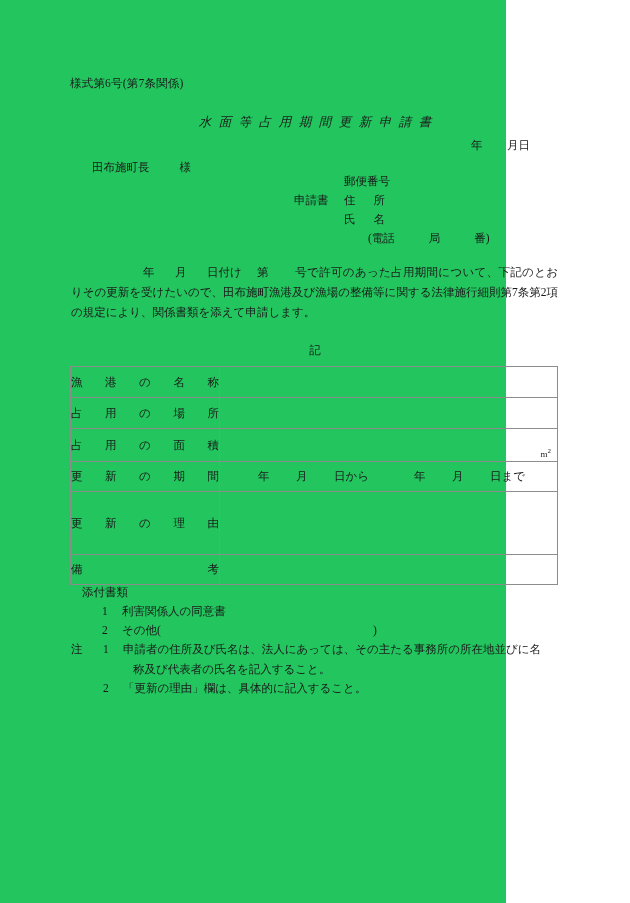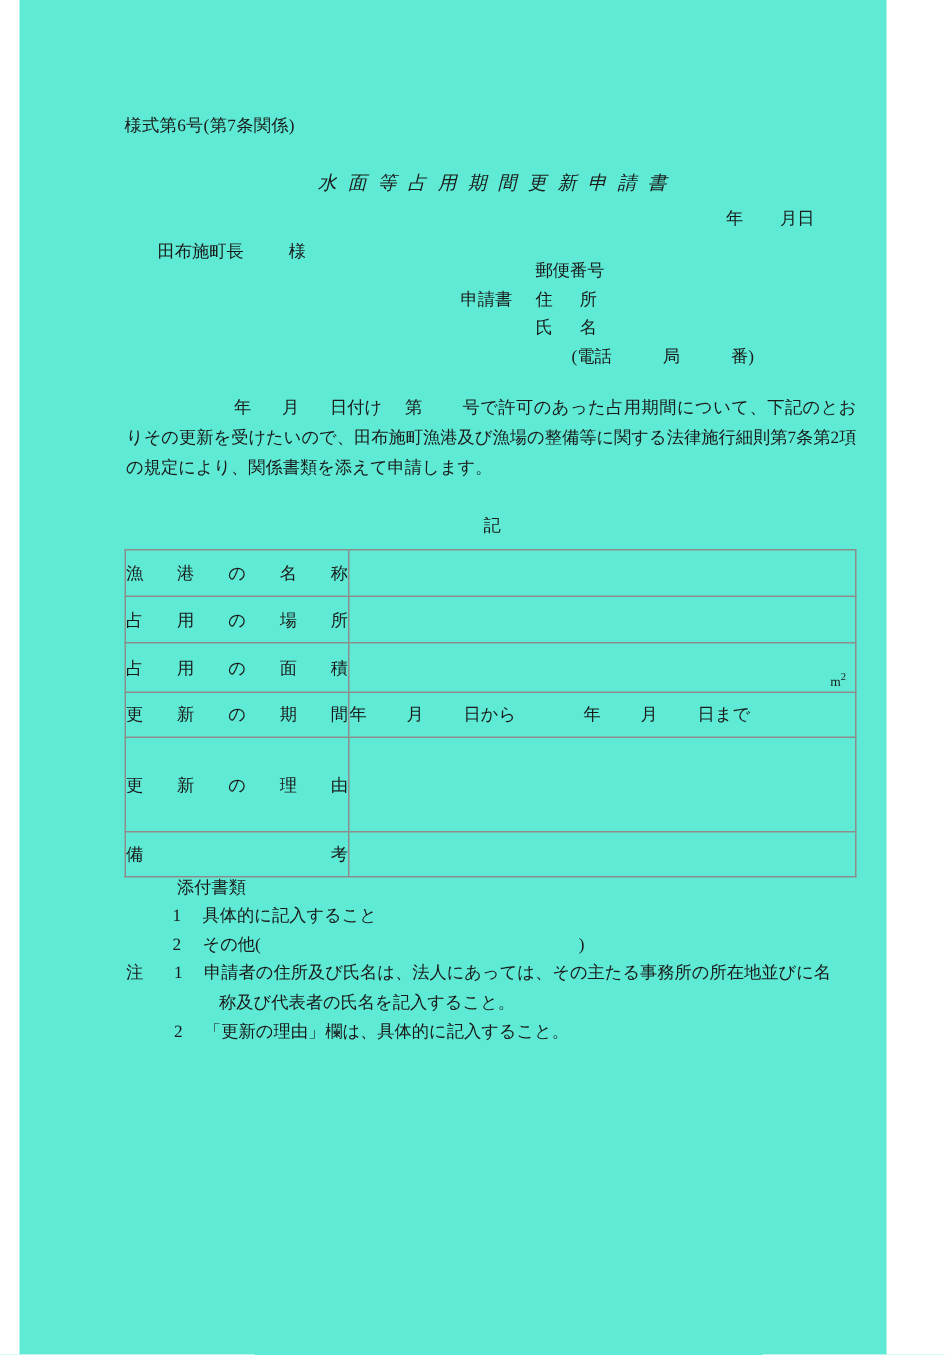--- a/index.html
+++ b/index.html
@@ -11,24 +11,24 @@
     width: 630px;
     height: 903px;
     position: relative;
     font-family: "Liberation Serif", "DejaVu Serif", serif;
     color: #1a1a1a;
     font-size: 11.5px;
     overflow: hidden;
   }
   .page {
     position: absolute;
-    left: 13px; top: 0;
-    width: 578px;
+    left: 0; top: 0;
+    width: 506px;
     height: 903px;
-    background: #5eead4;
+    background: #22c55e;
   }
 
   
   .form-no {
     position: absolute;
     left: 70px;
     top: 76px;
     font-size: 11.5px;
     letter-spacing: 0.2px;
     white-space: nowrap;
@@ -174,37 +174,38 @@
   .unit-m2 {
     position: absolute;
     right: 6px;
     bottom: 2px;
     font-size: 9px;
     white-space: nowrap;
   }
   .unit-m2 sup { font-size: 7px; vertical-align: super; }
 
   .term-text {
+    padding-left: 38px;
     white-space: nowrap;
   }
   .term-text .t1 { display: inline-block; width: 38px; }
   .term-text .t2 { display: inline-block; width: 38px; }
   .term-text .t3 { display: inline-block; width: 80px; }
   .term-text .t4 { display: inline-block; width: 38px; }
   .term-text .t5 { display: inline-block; width: 38px; }
 
   
   .attachments {
     position: absolute;
     left: 82px;
     top: 583px;
     font-size: 11.5px;
     white-space: nowrap;
   }
-  .attachments .att-title { line-height: 19px; margin-left: 23px; }
+  .attachments .att-title { line-height: 19px; }
   .attachments .att-item {
     line-height: 19px;
     padding-left: 20px;
     white-space: nowrap;
   }
   .attachments .num { display: inline-block; width: 20px; }
   .attachments .paren-gap { display: inline-block; width: 212px; }
 
   
   .notes {
@@ -313,21 +314,21 @@
             <span>備考</span>
           </td>
         <td class="value-cell"></td>
       </tr>
     </tbody>
   </table>
 
   <div class="attachments">
     <div class="att-title">添付書類</div>
     <div class="att-item">
-      <span class="num">1</span><span>具体的に記入すること</span>
+      <span class="num">1</span><span>利害関係人の同意書</span>
     </div>
     <div class="att-item">
       <span class="num">2</span><span>その他(</span><span class="paren-gap"></span><span>)</span>
     </div>
   </div>
 
   <div class="notes">
     <div class="note-row">
       <span class="note-head">注</span>
       <span class="note-num">1</span>

